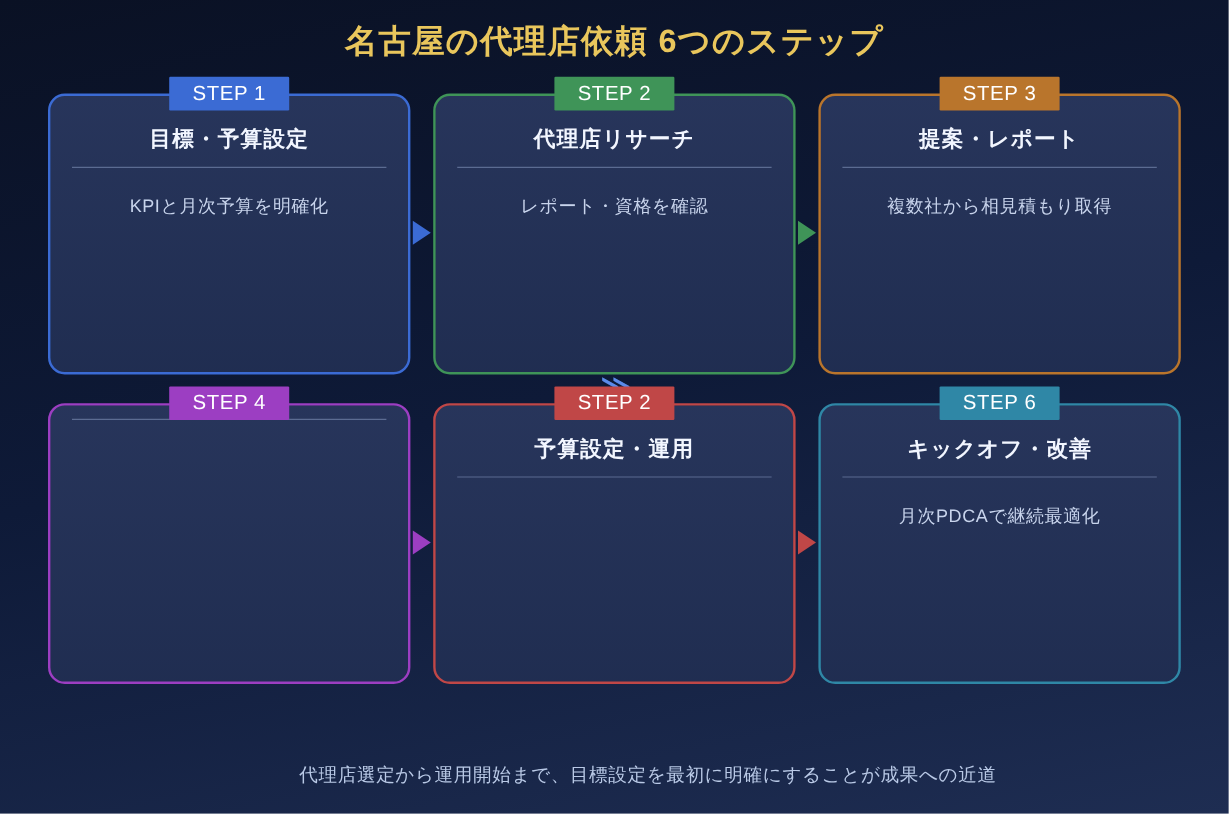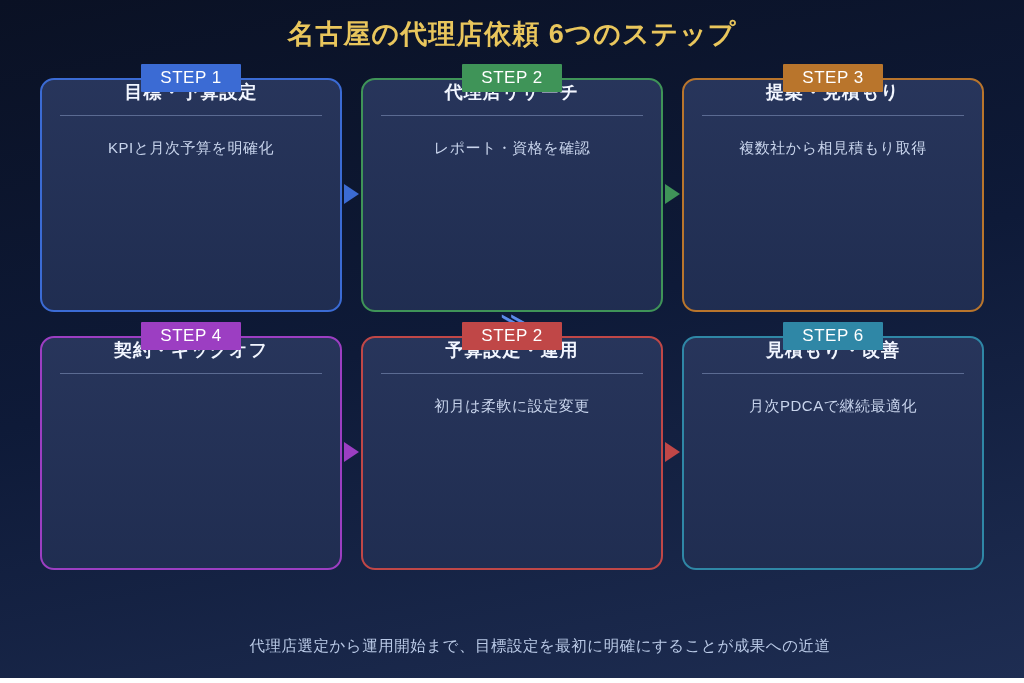--- a/index.html
+++ b/index.html
@@ -47,20 +47,21 @@
     background: var(--accent, #3b6bd4);
     border-radius: 1px;
     color: #ffffff;
     font-size: 17px;
     font-weight: 500;
     letter-spacing: 0.5px;
     white-space: nowrap;
     z-index: 2;
   }
   .card-title {
+    margin-top: 24px;
     text-align: center;
     color: #f2f6ff;
     font-size: 18px;
     font-weight: bold;
     letter-spacing: 1px;
   }
   .divider {
     margin: 11px 18px 0 18px;
     border-top: 1px solid rgba(158,176,214,0.45);
   }
@@ -118,42 +119,40 @@
 
   <div class="card row-1 col-2" style="--accent: #3f9458;">
     <div class="badge">STEP 2</div>
     <div class="card-title">代理店リサーチ</div>
     <div class="divider"></div>
     <div class="card-desc">レポート・資格を確認</div>
   </div>
 
   <div class="card row-1 col-3" style="--accent: #b9752c;">
     <div class="badge">STEP 3</div>
-    <div class="card-title">提案・見積もり</div>
+    <div class="card-title">提案・レポート</div>
     <div class="divider"></div>
     <div class="card-desc">複数社から相見積もり取得</div>
   </div>
 
   <div class="card row-2 col-1" style="--accent: #9c3ec2;">
     <div class="badge">STEP 4</div>
-    <div class="card-title">契約・キックオフ</div>
     <div class="divider"></div>
   </div>
 
   <div class="card row-2 col-2" style="--accent: #c04747;">
     <div class="chevron-decor">≫</div>
     <div class="badge">STEP 2</div>
     <div class="card-title">予算設定・運用</div>
     <div class="divider"></div>
-    <div class="card-desc">初月は柔軟に設定変更</div>
   </div>
 
   <div class="card row-2 col-3" style="--accent: #2f87a6;">
     <div class="badge">STEP 6</div>
-    <div class="card-title">見積もり・改善</div>
+    <div class="card-title">キックオフ・改善</div>
     <div class="divider"></div>
     <div class="card-desc">月次PDCAで継続最適化</div>
   </div>
 
   <div class="flow-arrow row-1 gap-1" style="--accent: #3b6bd4;"></div>
   <div class="flow-arrow row-1 gap-2" style="--accent: #3f9458;"></div>
   <div class="flow-arrow row-2 gap-1" style="--accent: #9c3ec2;"></div>
   <div class="flow-arrow row-2 gap-2" style="--accent: #c04747;"></div>
 
   <div class="footer-note">代理店選定から運用開始まで、目標設定を最初に明確にすることが成果への近道</div>

